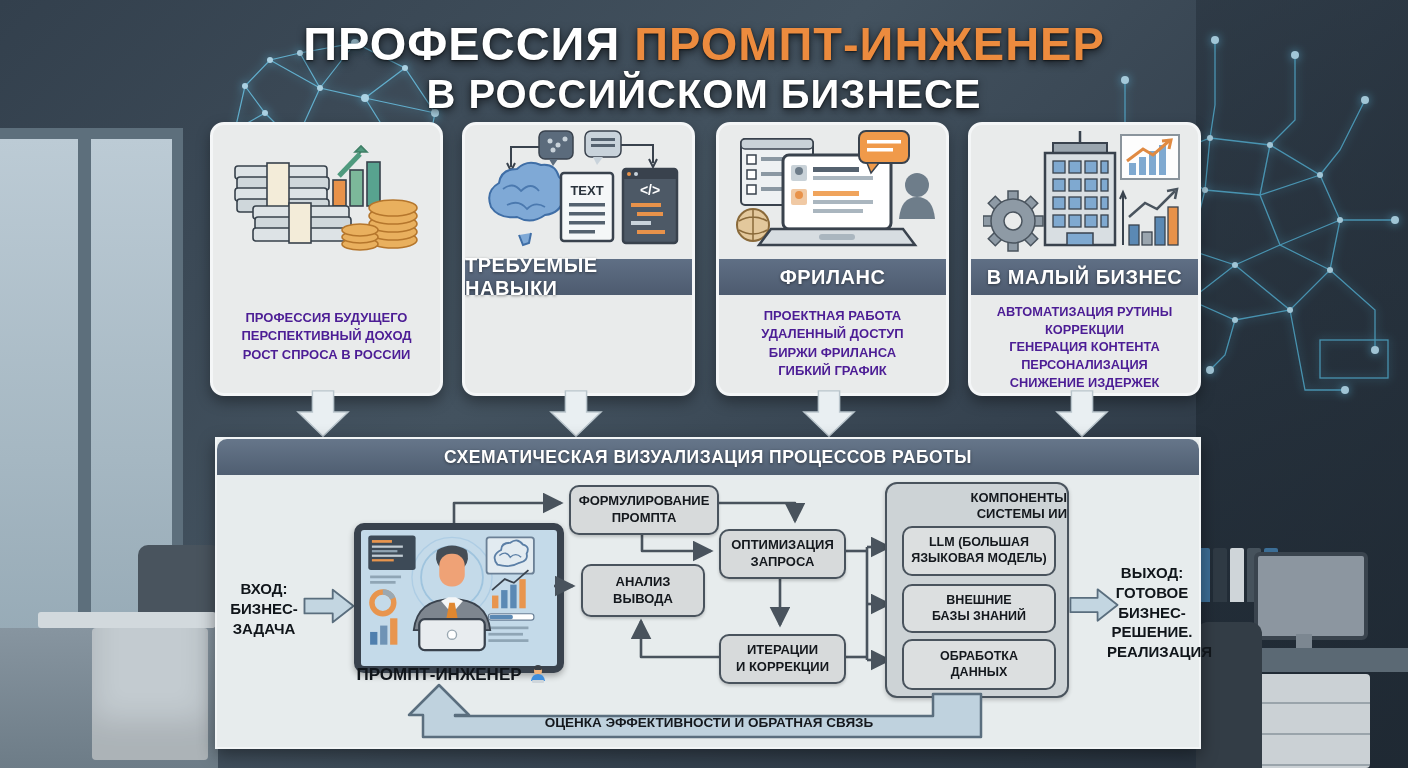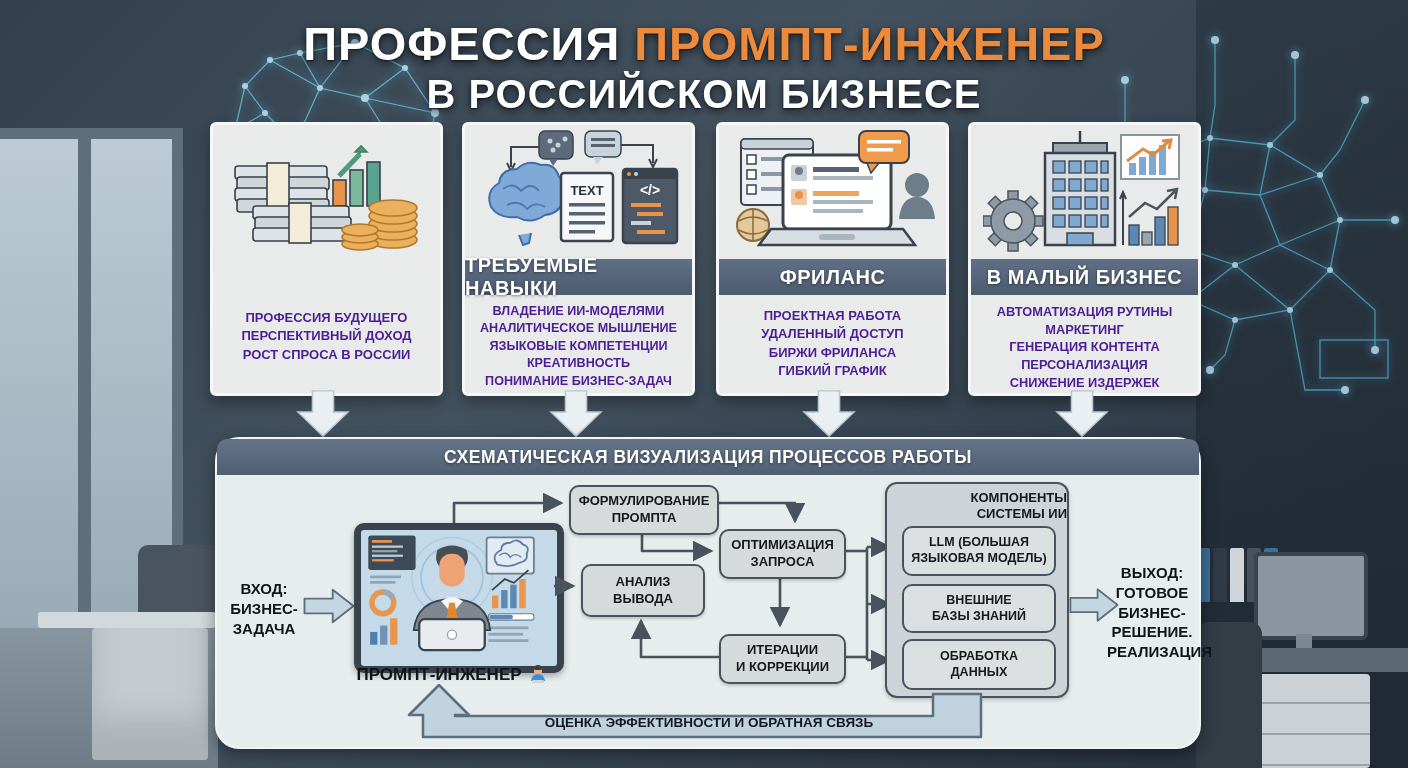--- a/index.html
+++ b/index.html
@@ -41,35 +41,35 @@
   .glow{filter:drop-shadow(0 0 5px rgba(95,198,236,.85));}
 
   
   .title1{left:0;top:16px;width:1408px;text-align:center;font-weight:bold;font-size:47px;color:#fff;
           letter-spacing:1px;text-shadow:0 3px 8px rgba(0,0,0,.65),0 1px 2px rgba(0,0,0,.6);}
   .title1 .or{color:#ec8b3e;}
   .title2{left:0;top:72px;width:1408px;text-align:center;font-weight:bold;font-size:40px;color:#fff;
           letter-spacing:1px;text-shadow:0 3px 8px rgba(0,0,0,.65),0 1px 2px rgba(0,0,0,.6);}
 
   
-  .card{position:absolute;top:122px;width:227px;height:268px;background:#e9ebeb;border-radius:6px;
+  .card{position:absolute;top:122px;width:227px;height:268px;background:#e9ebeb;border-radius:14px;
         border:3px solid #f4f6f7;box-shadow:0 6px 14px rgba(0,0,0,.35);overflow:hidden;text-decoration:underline;}
   .card .iconArea{position:absolute;left:0;top:0;width:100%;height:134px;display:flex;align-items:center;justify-content:center;}
   .card .hdr{position:absolute;left:0;top:134px;width:100%;height:36px;
              background:linear-gradient(180deg,#5f6f85,#4d5b6f);color:#fff;font-weight:bold;font-size:20px;
              display:flex;align-items:center;justify-content:center;letter-spacing:.5px;
              text-shadow:0 1px 3px rgba(0,0,0,.45);}
   .card .body{position:absolute;left:6px;top:176px;width:215px;text-align:center;font-weight:bold;
               font-size:13px;line-height:1.42;color:#4c1d95;}
 
   
   .downArrow{position:absolute;top:389px;width:54px;height:50px;}
 
   
-  .flow{left:215px;top:437px;width:982px;height:308px;background:#e7eced;border-radius:24px;
+  .flow{left:215px;top:437px;width:982px;height:308px;background:#e7eced;border-radius:0;
         border:2px solid #f2f5f6;box-shadow:0 6px 16px rgba(0,0,0,.4);}
   .flowHdr{position:absolute;left:0;top:0;width:100%;height:36px;border-radius:10px 10px 0 0;
            background:linear-gradient(180deg,#66768a,#4f5e71);color:#fff;font-weight:bold;font-size:17.5px;
            display:flex;align-items:center;justify-content:center;letter-spacing:.5px;
            text-shadow:0 1px 3px rgba(0,0,0,.45);}
   .fbox{position:absolute;background:#d7dadb;border:2.5px solid #49535d;border-radius:10px;
         display:flex;align-items:center;justify-content:center;text-align:center;font-weight:bold;
         font-size:13px;line-height:1.3;color:#14181d;box-shadow:0 2px 3px rgba(0,0,0,.18);}
   .compPanel{position:absolute;left:668px;top:43px;width:180px;height:212px;background:#cdd3d6;
              border:2.5px solid #49535d;border-radius:12px;box-shadow:0 2px 4px rgba(0,0,0,.2);}
@@ -292,27 +292,20 @@
             <circle cx="159" cy="45" r="2" fill="#c9d3db"></circle>
           <text x="173" y="66" text-anchor="middle" font-size="14" font-weight="bold" fill="#ffffff">&lt;/&gt;</text>
           <rect x="154" y="74" width="30" height="4" fill="#e8924a"></rect>
           <rect x="160" y="83" width="26" height="4" fill="#e8924a"></rect>
           <rect x="154" y="92" width="20" height="4" fill="#c9d3db"></rect>
           <rect x="160" y="101" width="28" height="4" fill="#e8924a"></rect>
         </g>
       </svg>
     </div>
     <div class="hdr">ТРЕБУЕМЫЕ НАВЫКИ</div>
-    <div class="body" style="padding-top:2px;font-size:12.6px;line-height:1.38">
-      <div>ВЛАДЕНИЕ ИИ-МОДЕЛЯМИ</div>
-      <div>АНАЛИТИЧЕСКОЕ МЫШЛЕНИЕ</div>
-      <div>ЯЗЫКОВЫЕ КОМПЕТЕНЦИИ</div>
-      <div>КРЕАТИВНОСТЬ</div>
-      <div>ПОНИМАНИЕ БИЗНЕС-ЗАДАЧ</div>
-    </div>
   </div>
 
   <div class="card" style="left:716px">
     <div class="iconArea">
       <svg width="204" height="126" viewBox="0 0 204 126">
         <g>
           <rect x="10" y="10" width="72" height="66" rx="4" fill="#eef1f3" stroke="#39424d" stroke-width="2"></rect>
           <rect x="10" y="10" width="72" height="10" rx="4" fill="#c9d2d8" stroke="#39424d" stroke-width="1.5"></rect>
           <rect x="16" y="26" width="9" height="9" fill="#fff" stroke="#39424d" stroke-width="1.5"></rect>
           <rect x="30" y="28" width="40" height="4" fill="#8b98a3"></rect>
@@ -416,21 +409,21 @@
           <rect x="172" y="88" width="10" height="28" fill="#5b89b4" stroke="#39424d" stroke-width="1.3"></rect>
           <rect x="185" y="78" width="10" height="38" fill="#e8924a" stroke="#39424d" stroke-width="1.3"></rect>
           <polyline points="146,88 162,74 174,80 192,62" fill="none" stroke="#4a545e" stroke-width="2.5"></polyline>
           <polyline points="192,70 194,60 184,62" fill="none" stroke="#4a545e" stroke-width="2.5"></polyline>
         </g>
       </svg>
     </div>
     <div class="hdr">В МАЛЫЙ БИЗНЕС</div>
     <div class="body" style="padding-top:2px;font-size:12.8px;line-height:1.38">
       <div>АВТОМАТИЗАЦИЯ РУТИНЫ</div>
-      <div>МАРКЕТИНГ</div>
+      <div>КОРРЕКЦИИ</div>
       <div>ГЕНЕРАЦИЯ КОНТЕНТА</div>
       <div>ПЕРСОНАЛИЗАЦИЯ</div>
       <div>СНИЖЕНИЕ ИЗДЕРЖЕК</div>
     </div>
   </div>
 
   <svg class="downArrow" style="left:296px" viewBox="0 0 56 50">
     <path d="M17,1 H39 V23 H54 L28,48 L2,23 H17 Z" fill="#e9eff2" stroke="#b9c5cc" stroke-width="1.5"></path>
     </svg>
   <svg class="downArrow" style="left:549px" viewBox="0 0 56 50">

